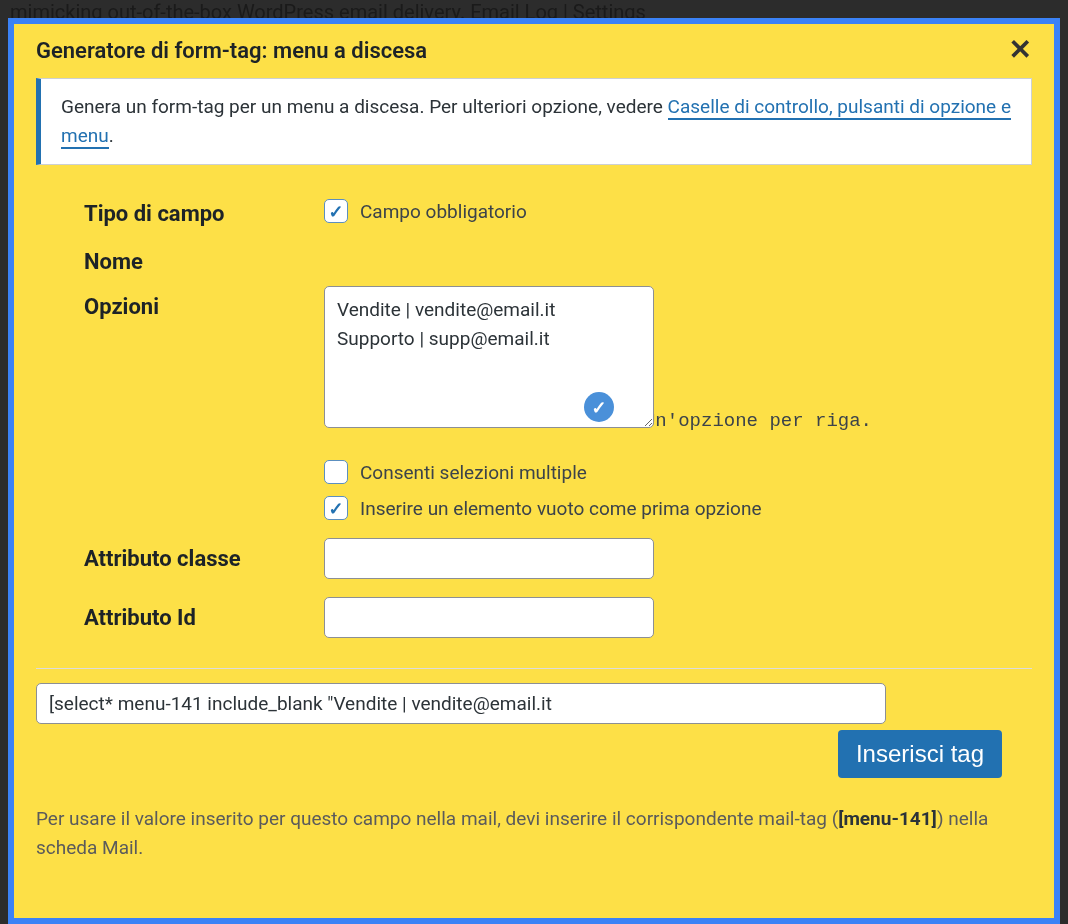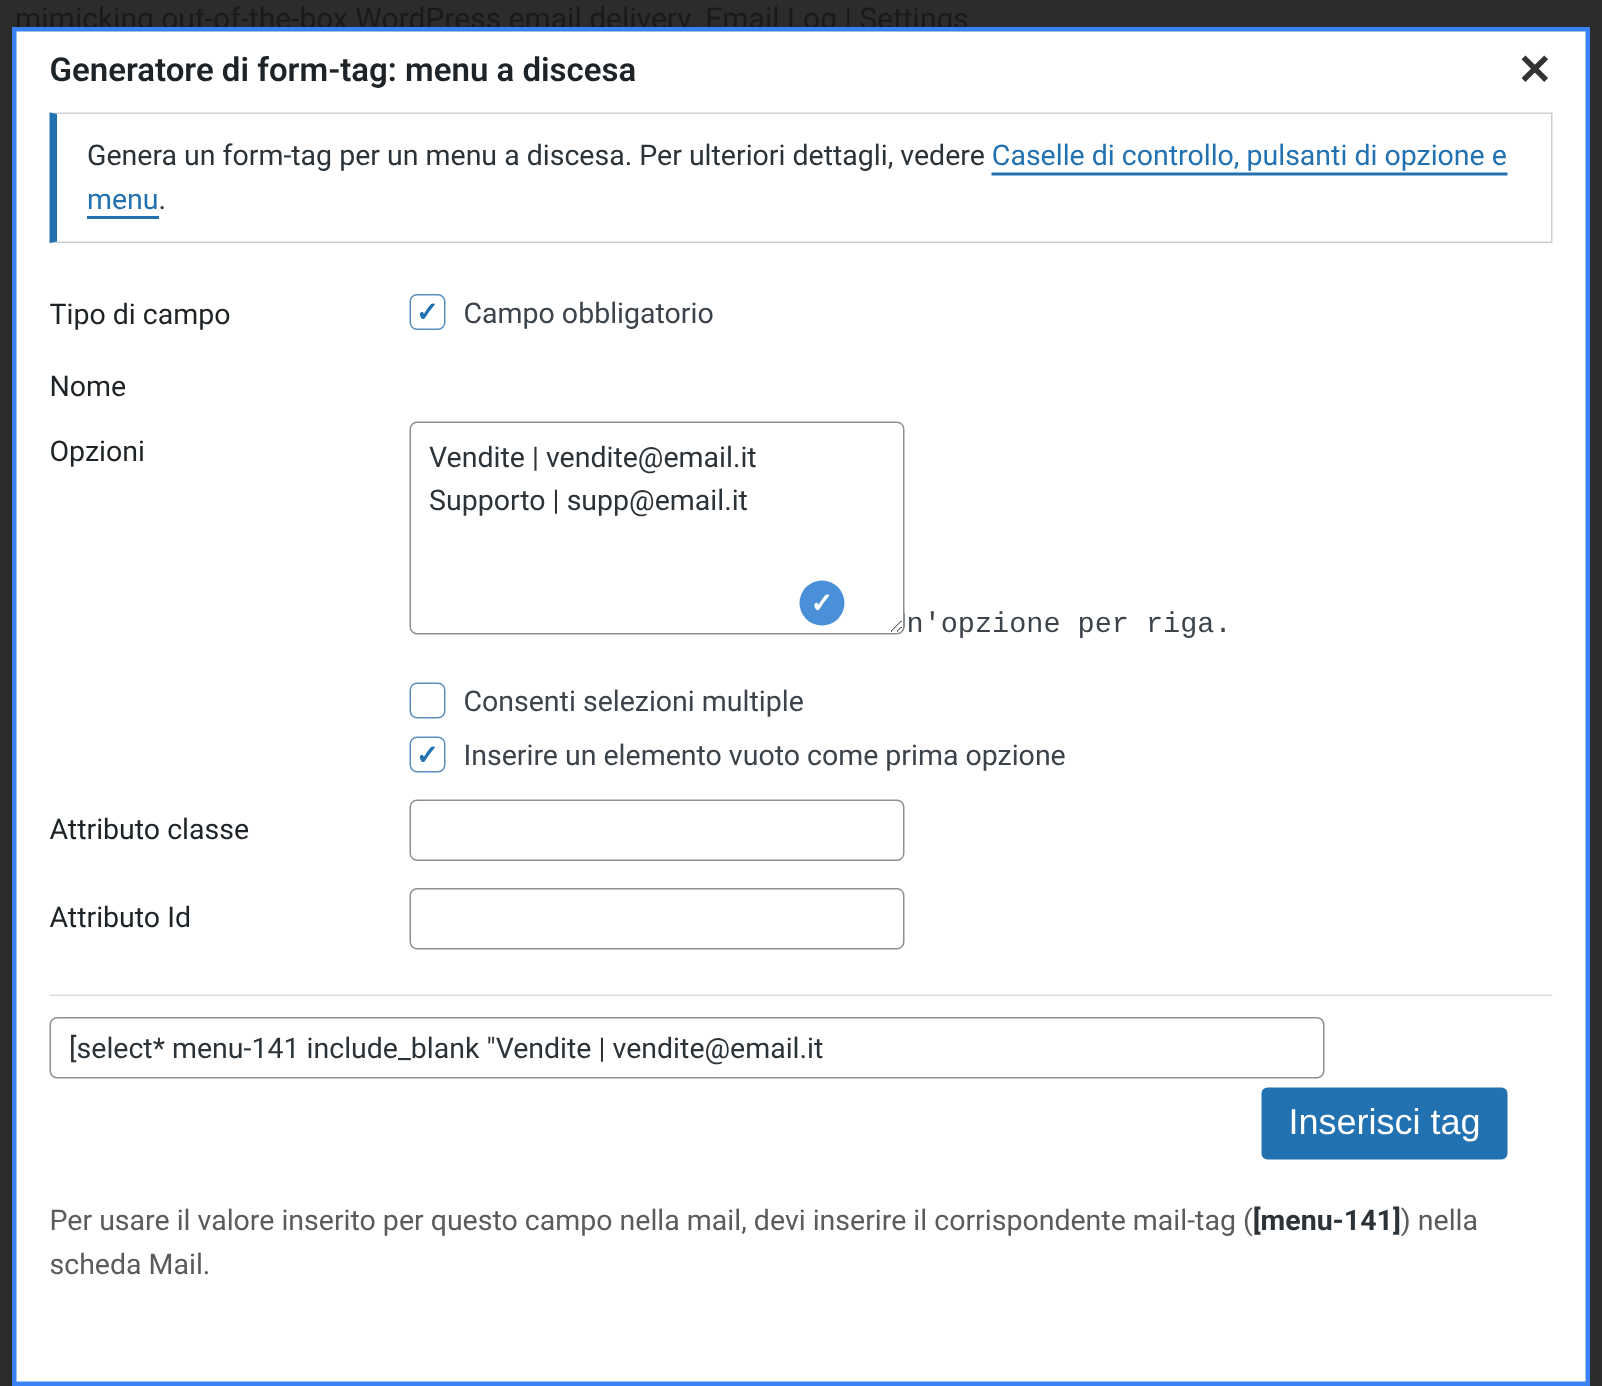--- a/index.html
+++ b/index.html
@@ -23,22 +23,22 @@
       font-size: 20px;
       padding: 0 10px;
       white-space: nowrap;
     }
     .modal {
       position: absolute;
       top: 18px;
       left: 8px;
       right: 8px;
       bottom: 0;
-      background: #ffffff;
-      border: 3px solid #3b82f6;
+      background: #fde047;
+      border: 6px solid #3b82f6;
     }
     .modal-header {
       padding: 12px 22px 14px 22px;
       display: flex;
       justify-content: space-between;
       align-items: center;
     }
     .modal-title {
       font-size: 22px;
       font-weight: 600;
@@ -69,25 +69,26 @@
       border-bottom: 2px solid #2271b1;
       text-decoration: none;
     }
     .form-row {
       display: flex;
       align-items: flex-start;
       margin-bottom: 12px;
     }
     .form-label {
       width: 240px;
-      font-size: 19px;
-      font-weight: 400;
+      font-size: 22px;
+      font-weight: 700;
       color: #1d2327;
       padding-top: 8px;
       flex-shrink: 0;
+      margin-left: 48px;
     }
     .form-field {
       flex: 1;
     }
     .checkbox-line {
       display: flex;
       align-items: center;
       gap: 12px;
       font-size: 19px;
       color: #3c434a;
@@ -207,21 +208,21 @@
 
 <div class="modal">
   <div class="modal-header">
     <div class="modal-title">Generatore di form-tag: menu a discesa</div>
     <div class="close-icon">✕</div>
   </div>
 
   <div class="modal-body">
 
     <div class="info-box">
-      <span>Genera un form-tag per un menu a discesa. Per ulteriori dettagli, vedere </span><a href="#">Caselle di controllo, pulsanti di opzione e menu</a><span>.</span>
+      <span>Genera un form-tag per un menu a discesa. Per ulteriori opzione, vedere </span><a href="#">Caselle di controllo, pulsanti di opzione e menu</a><span>.</span>
     </div>
 
     <div class="form-row">
       <div class="form-label">Tipo di campo</div>
       <div class="form-field">
         <div class="checkbox-line">
           <div class="checkbox checked"></div>
           <span>Campo obbligatorio</span>
         </div>
       </div>

